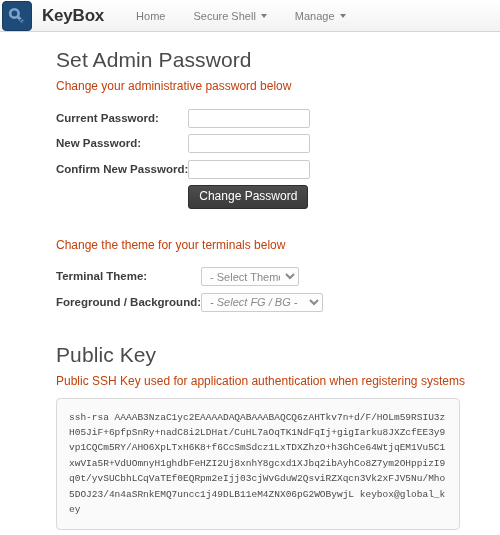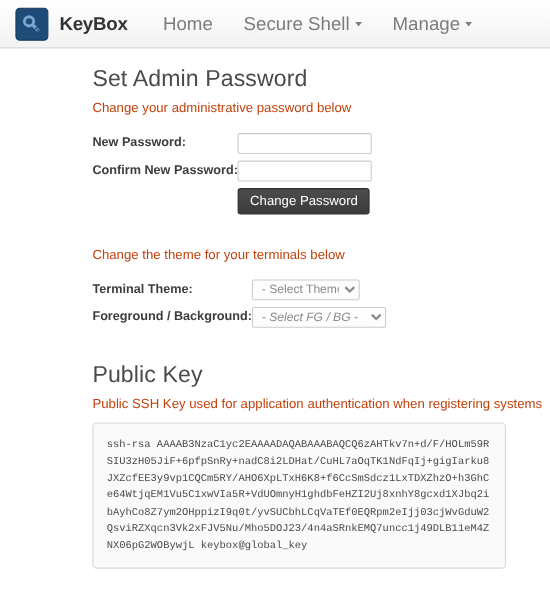--- a/index.html
+++ b/index.html
@@ -7,26 +7,26 @@
     margin: 0; padding: 0;
     width: 500px; height: 535px;
     background: #ffffff;
     font-family: "Liberation Sans", sans-serif;
     overflow: hidden;
   }
 
   
   .navbar {
     position: relative;
-    height: 44px;
+    height: 32px;
     background: linear-gradient(to bottom, #ffffff 0%, #f2f2f2 100%);
     border-bottom: 1px solid #d5d5d5;
     display: flex;
     align-items: center;
-    padding-left: 14px;
+    padding-left: 2px;
   }
   .brand-logo {
     width: 30px; height: 30px;
     border-radius: 4px;
     background: #1f4b79;
     border: 1px solid #173c61;
     display: flex; align-items: center; justify-content: center;
     flex: 0 0 auto;
   }
   .brand-logo svg { display: block; }
@@ -37,41 +37,41 @@
     margin-left: 10px;
     letter-spacing: -0.2px;
     white-space: nowrap;
   }
   .nav-links {
     display: flex;
     align-items: center;
     margin-left: 18px;
   }
   .nav-item {
-    font-size: 17px;
+    font-size: 11px;
     color: #7c7c7c;
     padding: 0 14px;
     white-space: nowrap;
     display: flex;
     align-items: center;
     gap: 5px;
     cursor: pointer;
   }
   .caret {
     width: 0; height: 0;
     border-left: 3.5px solid transparent;
     border-right: 3.5px solid transparent;
     border-top: 4px solid #7c7c7c;
     display: inline-block;
   }
 
   
   .content { padding: 0 0 0 0; }
 
-  .section { padding-left: 56px; margin-left: 28px; }
+  .section { padding-left: 56px; }
 
   h2.section-title {
     font-size: 21px;
     font-weight: normal;
     color: #4b4b4b;
     margin: 0;
     padding: 0;
     letter-spacing: 0.1px;
   }
   #admin-password-section h2.section-title { padding-top: 16px; }
@@ -187,20 +187,26 @@
 </div>
 
 <div class="content">
 
   <div class="section" id="admin-password-section">
     <h2 class="section-title">Set Admin Password</h2>
     <p class="section-sub">Change your administrative password below</p>
 
     <table class="form-table">
       <tbody>
+          <tr>
+        <td class="label-cell">Current Password:</td>
+        <td>
+          <input class="text-input" type="password" placeholder="" style="">
+        </td>
+      </tr>
       <tr>
         <td class="label-cell">New Password:</td>
         <td>
           <input class="text-input" type="password" placeholder="" style="">
         </td>
       </tr>
       <tr>
         <td class="label-cell">Confirm New Password:</td>
         <td>
           <input class="text-input" type="password" placeholder="" style="">

